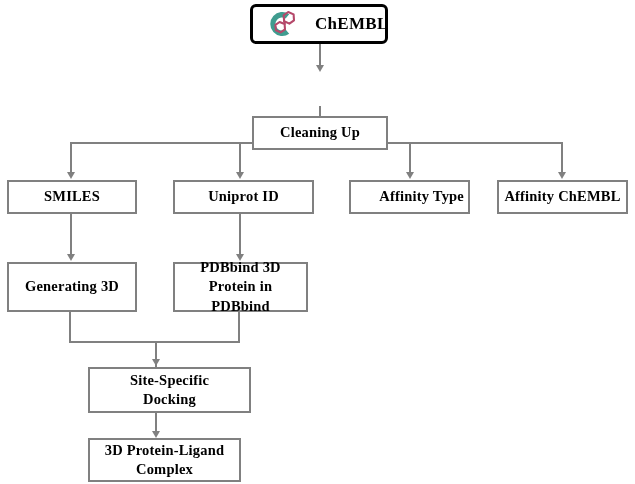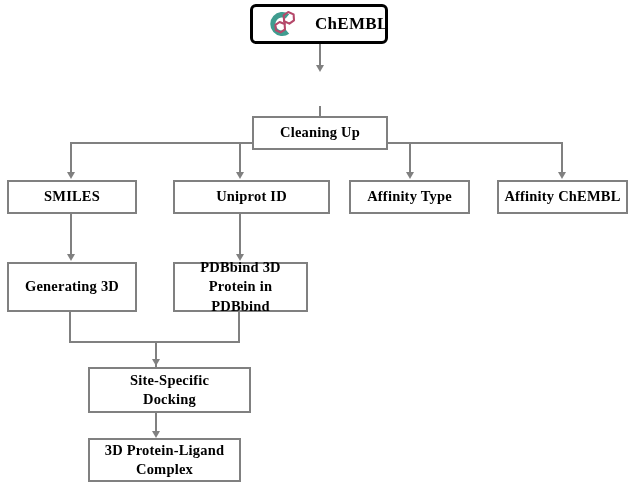--- a/index.html
+++ b/index.html
@@ -101,25 +101,25 @@
   <div class="vline" style="left:409px;top:142px;height:32px;"></div>
   <div class="arrowhead" style="left:405.5px;top:172px;"></div>
 
   <div class="vline" style="left:561px;top:142px;height:32px;"></div>
   <div class="arrowhead" style="left:557.5px;top:172px;"></div>
 
   <div class="node" style="left:7px;top:180px;width:130px;height:34px;">
     <span>SMILES</span>
   </div>
 
-  <div class="node" style="left:173px;top:180px;width:157px;height:34px;">
+  <div class="node" style="left:173px;top:180px;width:141px;height:34px;">
     <span>Uniprot ID</span>
   </div>
 
-  <div class="node" style="left:349px;top:180px;width:121px;height:34px;">
+  <div class="node" style="left:349px;top:180px;width:121px;height:34px;justify-content:flex-end;">
     <span>Affinity Type</span>
   </div>
 
   <div class="node" style="left:497px;top:180px;width:131px;height:34px;">
     <span>Affinity ChEMBL</span>
   </div>
 
   <div class="vline" style="left:70px;top:214px;height:42px;"></div>
   <div class="arrowhead" style="left:66.5px;top:254px;"></div>
 

